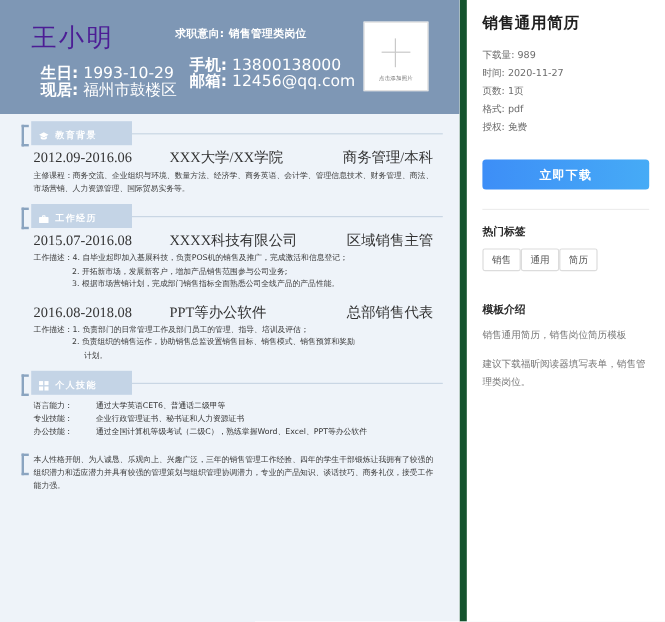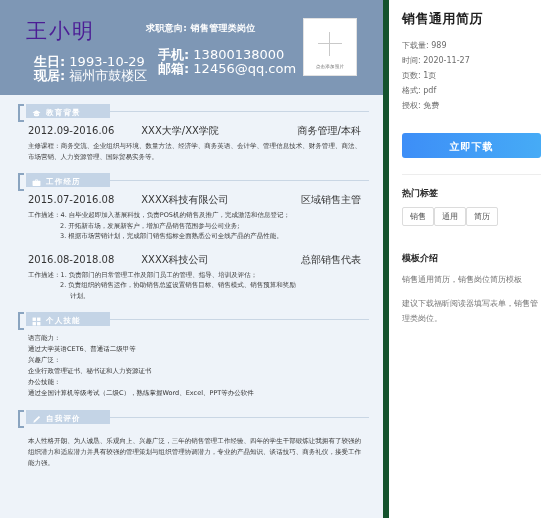--- a/index.html
+++ b/index.html
@@ -102,21 +102,21 @@
   }
   .sec-head {
     display: flex;
     align-items: center;
     height: 14px;
     margin-left: 12px;
     position: relative;
   }
   .sec-tab {
     background: #c4d4e6;
-    height: 14px;
+    height: 20px;
     min-width: 84px;
     display: flex;
     align-items: center;
     padding: 4px 10px 0 6px;
   }
   .sec-ico {
     width: 9px; height: 9px;
     margin-right: 5px;
     display: inline-flex;
     align-items: center;
@@ -141,45 +141,45 @@
   }
   .sec-body {
     background: #ffffff00;
     margin: 7px 0 0 14px;
     padding-right: 8px;
   }
 
   .entry { margin-bottom: 6px; }
   .entry-top {
     display: flex;
-    font-size: 10px;
+    font-size: 12px;
     color: #333333;
     line-height: 12px;
     margin-bottom: 4px;
+    font-family: Liberation Serif, serif;
   }
   .e-date { width: 34%; }
   .e-org  { width: 38%; text-align: left; }
   .e-role { width: 28%; text-align: right; }
   .entry-desc {
     font-size: 6.5px;
     color: #3a3a3a;
     line-height: 10.5px;
     text-align: justify;
   }
   .desc-line { display: block; white-space: nowrap; }
   .desc-line.indent { padding-left: 32px; }
   .desc-line.indent2 { padding-left: 42px; }
   .desc-para { display: block; }
 
   .skill-row {
     display: flex;
     font-size: 6.5px;
     color: #333333;
     line-height: 11px;
-    flex-direction: column;
   }
   .skill-label { width: 52px; white-space: nowrap; }
   .skill-val { flex: 1; white-space: nowrap; }
 
   .selfeval {
     font-size: 6.5px;
     color: #3a3a3a;
     line-height: 11px;
     text-align: justify;
   }
@@ -348,21 +348,21 @@
               <div class="entry-desc">
                 <span class="desc-line">工作描述：4. 自毕业起即加入基展科技，负责POS机的销售及推广，完成激活和信息登记；</span>
                 <span class="desc-line indent">2. 开拓新市场，发展新客户，增加产品销售范围参与公司业务;</span>
                 <span class="desc-line indent">3. 根据市场营销计划，完成部门销售指标全面熟悉公司全线产品的产品性能。</span>
               </div>
             </div>
 
             <div class="entry" style="margin-top:12px;">
               <div class="entry-top">
                 <span class="e-date">2016.08-2018.08</span>
-                <span class="e-org">XXXX科技公司</span>
+                <span class="e-org">PPT等办公软件</span>
                 <span class="e-role">总部销售代表</span>
               </div>
               <div class="entry-desc">
                 <span class="desc-line">工作描述：1. 负责部门的日常管理工作及部门员工的管理、指导、培训及评估；</span>
                 <span class="desc-line indent">2. 负责组织的销售运作，协助销售总监设置销售目标、销售模式、销售预算和奖励</span>
                 <span class="desc-line indent2">计划。</span>
               </div>
             </div>
 
           </div>
@@ -383,43 +383,32 @@
               <span class="sec-title">个人技能</span>
             </div>
             <span class="sec-rule"></span>
           </div>
           <div class="sec-body">
             <div class="skill-row">
               <span class="skill-label">语言能力：</span>
               <span class="skill-val">通过大学英语CET6、普通话二级甲等</span>
             </div>
             <div class="skill-row">
-              <span class="skill-label">兴趣广泛：</span>
+              <span class="skill-label">专业技能：</span>
               <span class="skill-val">企业行政管理证书、秘书证和人力资源证书</span>
             </div>
             <div class="skill-row">
               <span class="skill-label">办公技能：</span>
               <span class="skill-val">通过全国计算机等级考试（二级C），熟练掌握Word、Excel、PPT等办公软件</span>
             </div>
           </div>
         </div>
 
         <div class="section">
           <span class="sec-bracket"></span>
-          <div class="sec-head">
-            <div class="sec-tab">
-              <span class="sec-ico">
-                <svg width="9" height="9" viewBox="0 0 16 16" fill="#ffffff">
-                    <path d="M12.2 1.6 14.4 3.8 5.6 12.6 2.4 13.6 3.4 10.4 Z"></path>
-                  </svg>
-              </span>
-              <span class="sec-title">自我评价</span>
-            </div>
-            <span class="sec-rule"></span>
-          </div>
           <div class="sec-body" style="margin-top:12px;">
             <div class="selfeval">本人性格开朗、为人诚恳、乐观向上、兴趣广泛，三年的销售管理工作经验、四年的学生干部锻炼让我拥有了较强的组织潜力和适应潜力并具有较强的管理策划与组织管理协调潜力，专业的产品知识、谈话技巧、商务礼仪，接受工作能力强。</div>
           </div>
         </div>
 
       </div>
     </div>
   </div>
 
   <div class="panel">

